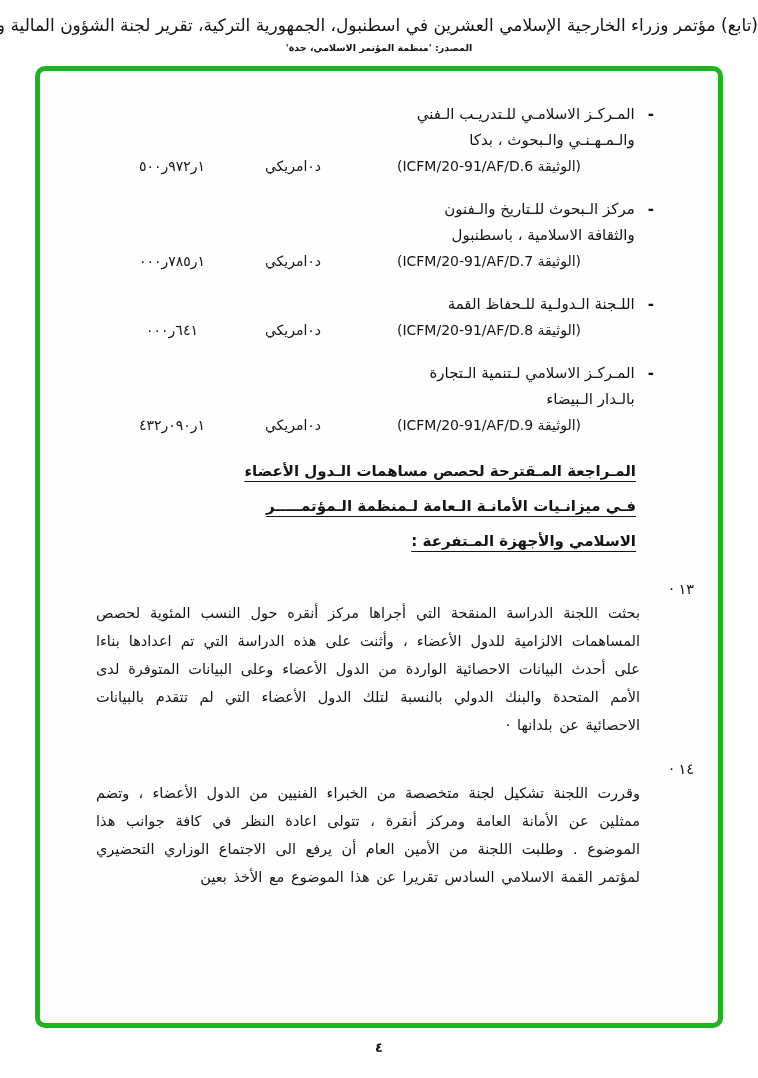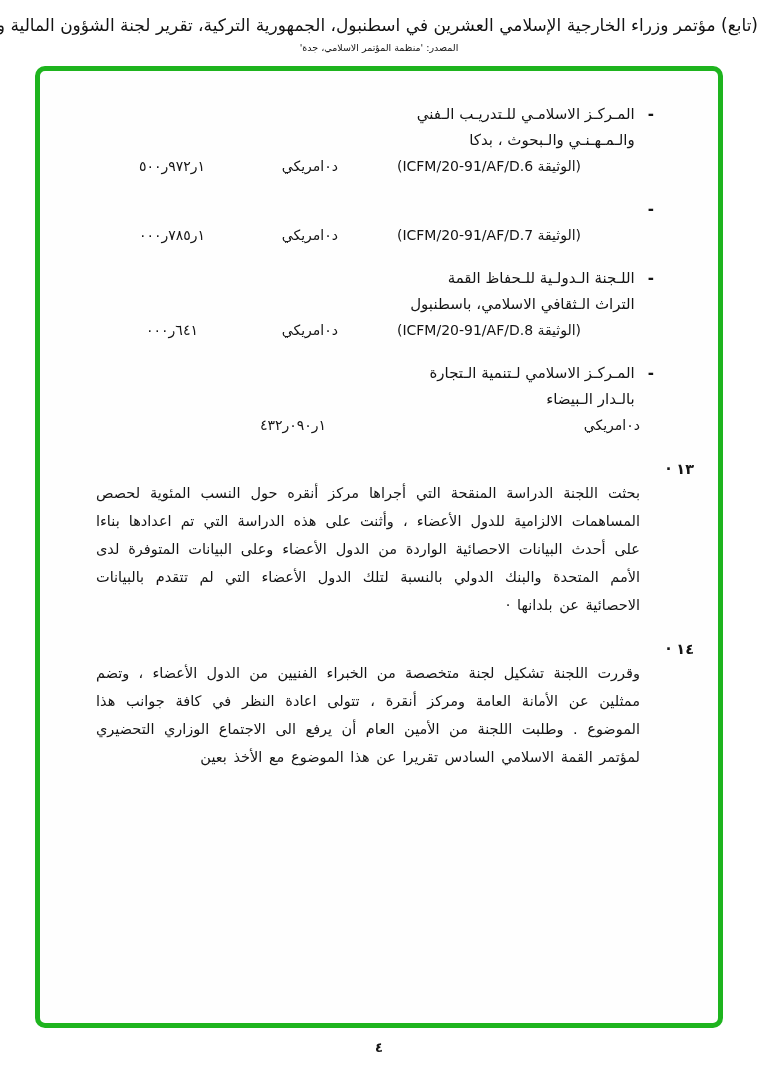--- a/index.html
+++ b/index.html
@@ -5,21 +5,21 @@
   * { margin:0; padding:0; box-sizing:border-box; }
   body {
     width:758px; height:1078px;
     background:#ffffff;
     font-family:"DejaVu Sans", sans-serif;
     color:#121212;
     overflow:hidden;
   }
   .page-header { padding-top:15px; direction:rtl; }
   .hdr1 { font-size:17px; font-weight:400; text-align:center; white-space:nowrap; }
-  .hdr2 { font-size:9.5px; font-weight:400; text-align:center; margin-top:7px; }
+  .hdr2 { font-size:9.5px; font-weight:700; text-align:center; margin-top:7px; }
 
   .green-frame {
     width:688px; height:962px;
     margin:13px auto 0 auto;
     border:5px solid #1eb41e;
     border-radius:10px;
     background:#fefefe;
     overflow:hidden;
   }
   .doc-content {
@@ -35,36 +35,36 @@
   .item-title span { white-space:nowrap; }
 
   .ref-line {
     display:grid;
     grid-template-columns:1fr 90px 152px;
     padding-right:54px;
     margin-top:5px;
     font-size:14px;
   }
   .doc-ref { text-align:center; white-space:nowrap; }
-  .currency { text-align:right; }
+  .currency { text-align:center; }
   .amount { direction:ltr; unicode-bidi:bidi-override; text-align:center; }
 
   .section-heading { margin:28px 58px 24px 0; text-align:right; font-weight:700; }
   .h-line { margin-bottom:15px; line-height:20px; }
   .h-line span {
     text-decoration:underline;
     text-underline-offset:5px;
     text-decoration-thickness:1.3px;
     white-space:nowrap;
     font-size:15px;
   }
 
   .para { display:flex; margin-top:14px; line-height:28px; font-size:14.5px; }
   .para + .para { margin-top:16px; }
-  .para-num { flex:0 0 54px; padding-left:10px; font-weight:700; }
+  .para-num { flex:0 0 54px; padding-left:10px; font-weight:400; }
   .para-text { flex:1; text-align:justify; text-align-last:right; word-spacing:2px;margin-top:24px; }
 
   .page-footer { text-align:center; margin-top:9px; }
   .page-num { font-weight:700; font-size:13px; }
 </style>
 </head>
 <body>
 
 <div class="page">
 
@@ -87,57 +87,66 @@
         <div class="ref-line">
           <span class="doc-ref">(الوثيقة ICFM/20-91/AF/D.6)</span>
           <span class="currency">د٠امريكي</span>
           <span class="amount">٥٠٠ر٩٧٢ر١</span>
         </div>
       </div>
 
       <div class="budget-item">
         <div class="item-head">
           <span class="dash">-</span>
+          <div class="item-title">
+            <span>مركز الـبحوث للـتاريخ والـفنون</span><br>
+            <span>والثقافة الاسلامية ، باسطنبول</span>
+          </div>
         </div>
         <div class="ref-line">
           <span class="doc-ref">(الوثيقة ICFM/20-91/AF/D.7)</span>
           <span class="currency">د٠امريكي</span>
           <span class="amount">٠٠٠ر٧٨٥ر١</span>
         </div>
       </div>
 
       <div class="budget-item">
         <div class="item-head">
           <span class="dash">-</span>
           <div class="item-title">
             <span>اللـجنة الـدولـية للـحفاظ القمة</span><br>
-            <span>التراث الـثقافي الاسلامي، باسطنبول</span>
           </div>
         </div>
         <div class="ref-line">
           <span class="doc-ref">(الوثيقة ICFM/20-91/AF/D.8)</span>
           <span class="currency">د٠امريكي</span>
           <span class="amount">٠٠٠ر٦٤١</span>
         </div>
       </div>
 
       <div class="budget-item">
         <div class="item-head">
           <span class="dash">-</span>
           <div class="item-title">
             <span>المـركـز الاسلامي لـتنمية الـتجارة</span><br>
             <span>بالـدار الـبيضاء</span>
           </div>
         </div>
         <div class="ref-line">
+          <span class="doc-ref">(الوثيقة ICFM/20-91/AF/D.9)</span>
           <span class="currency">د٠امريكي</span>
           <span class="amount">٤٣٢ر٠٩٠ر١</span>
         </div>
       </div>
 
+      <div class="section-heading">
+        <div class="h-line"><span>المـراجعة المـقترحة لحصص مساهمات الـدول الأعضاء</span></div>
+        <div class="h-line"><span>فـي ميزانـيات الأمانـة الـعامة لـمنظمة الـمؤتمـــــر</span></div>
+        <div class="h-line"><span>الاسلامي والأجهزة المـتفرعة :</span></div>
+      </div>
 
       <div class="para">
         <span class="para-num">١٣ ·</span>
         <div class="para-text">بحثت اللجنة الدراسة المنقحة التي أجراها مركز أنقره حول النسب المئوية لحصص المساهمات الالزامية للدول الأعضاء ، وأثنت على هذه الدراسة التي تم اعدادها بناءا على أحدث البيانات الاحصائية الواردة من الدول الأعضاء وعلى البيانات المتوفرة لدى الأمم المتحدة والبنك الدولي بالنسبة لتلك الدول الأعضاء التي لم تتقدم بالبيانات الاحصائية عن بلدانها ·</div>
       </div>
 
       <div class="para">
         <span class="para-num">١٤ ·</span>
         <div class="para-text">وقررت اللجنة تشكيل لجنة متخصصة من الخبراء الفنيين من الدول الأعضاء ، وتضم ممثلين عن الأمانة العامة ومركز أنقرة ، تتولى اعادة النظر في كافة جوانب هذا الموضوع . وطلبت اللجنة من الأمين العام أن يرفع الى الاجتماع الوزاري التحضيري لمؤتمر القمة الاسلامي السادس تقريرا عن هذا الموضوع مع الأخذ بعين</div>
       </div>

